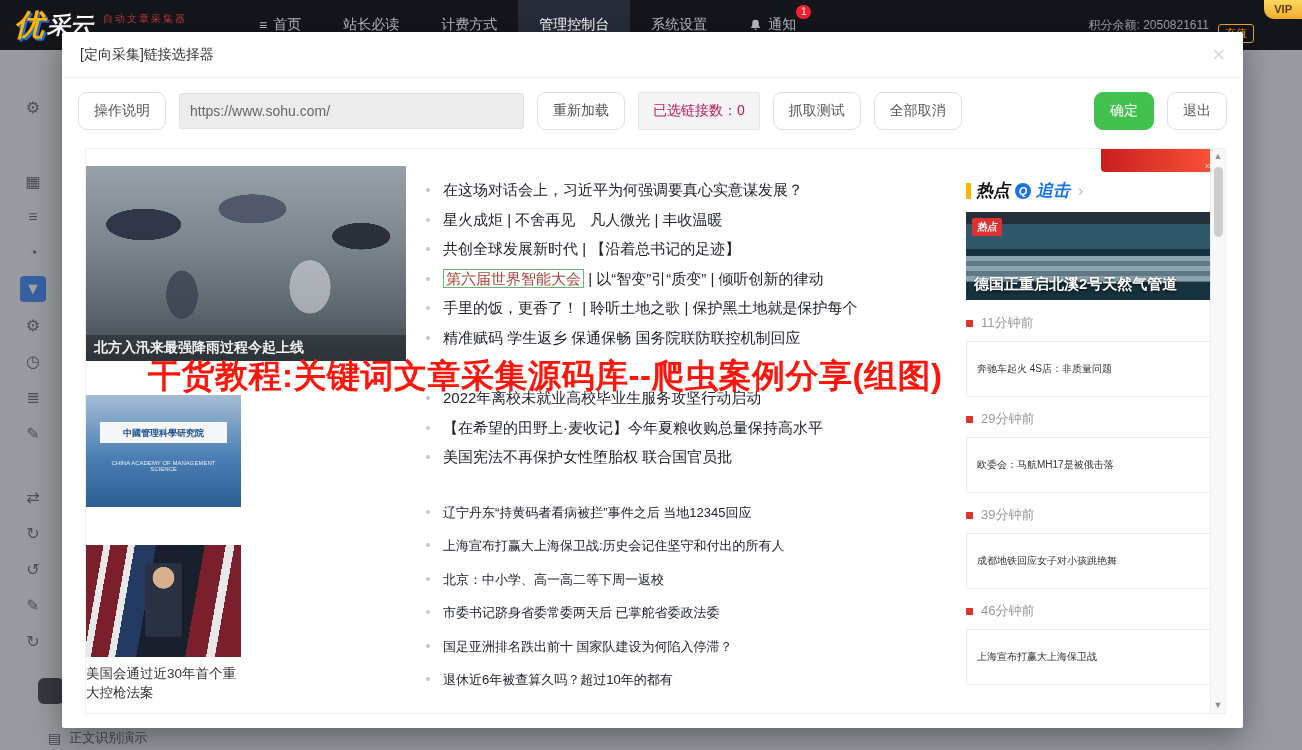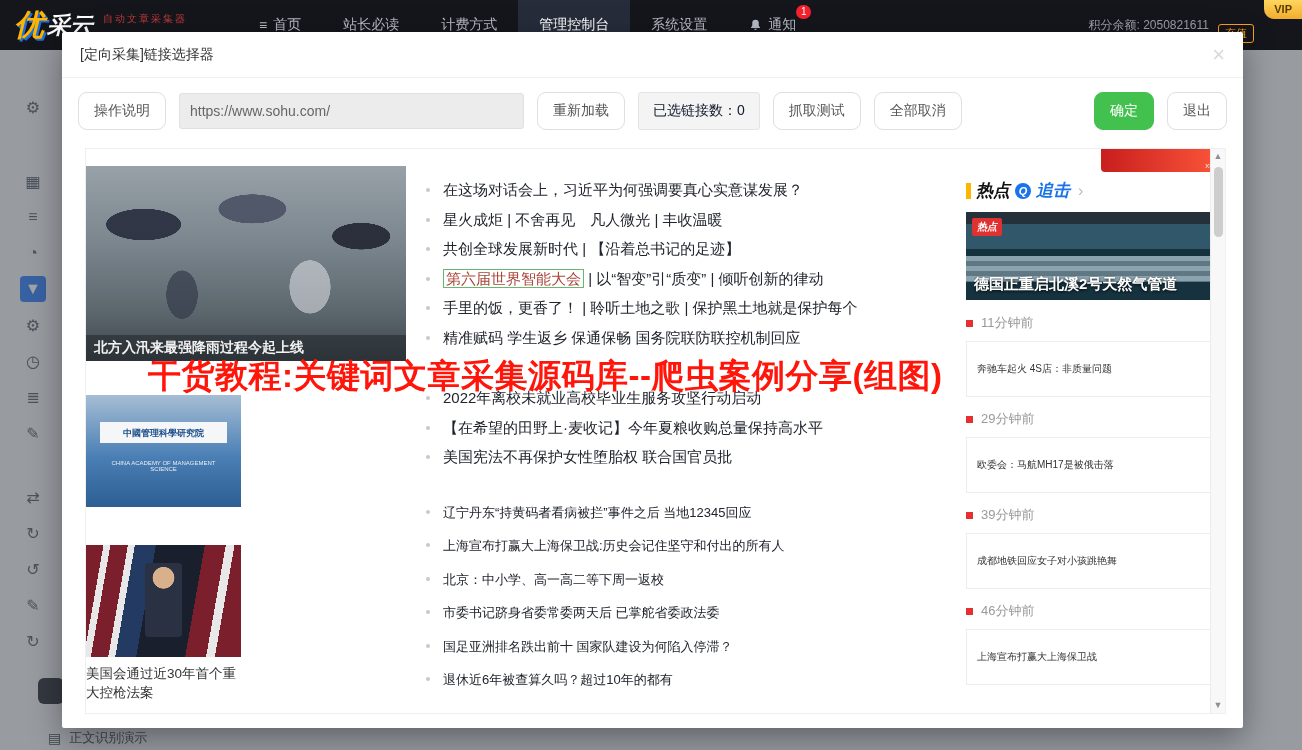--- a/index.html
+++ b/index.html
@@ -49,21 +49,21 @@
   .modal-head { height:46px; display:flex; align-items:center; justify-content:space-between; padding:0 18px;
                 border-bottom:1px solid #f0f0f0; flex:none; }
   .modal-title { font-size:14px; color:#333; }
   .modal-close { font-size:22px; color:#d9d9d9; cursor:pointer; line-height:1; }
   .toolbar { display:flex; align-items:center; gap:13px; padding:14px 16px 12px; flex:none; }
   .btn { font-size:14px; color:#555; background:#fff; border:1px solid #dcdfe6; border-radius:9px;
          padding:9px 15px; cursor:pointer; font-family:inherit; white-space:nowrap; }
   .btn-green { background:#43c14e; border-color:#43c14e; color:#fff; }
   .url-input { width:345px; background:#ececec; border:1px solid #e0e0e0; border-radius:3px; padding:9px 10px;
                font-size:14px; color:#666; font-family:inherit; }
-  .count-box { font-size:14px; color:#0f172a; background:#f4f4f5; border:1px solid #e4e4e6; border-radius:3px; padding:9px 14px; }
+  .count-box { font-size:14px; color:#be185d; background:#f4f4f5; border:1px solid #e4e4e6; border-radius:3px; padding:9px 14px; }
   .spacer { flex:1; }
 
   
   .webview { position:relative; margin:6px 17px 16px 23px; height:566px; background:#fff; overflow:hidden;
              border:1px solid #efefef; flex:none; }
   .col-left { position:absolute; left:0; top:0; width:320px; }
   .hero { margin-top:17px; position:relative; height:195px; overflow:hidden;font-weight:bold; }
   .hero-cap { position:absolute; left:0; right:0; bottom:0; background:rgba(25,28,32,.45); color:#f2f2f2;
               font-size:14px; padding:4px 8px; white-space:nowrap; overflow:hidden; }
   .cards { display:flex; flex-wrap:wrap; column-gap:10px; row-gap:17px; margin-top:34px; width:320px;gap:38px; }

